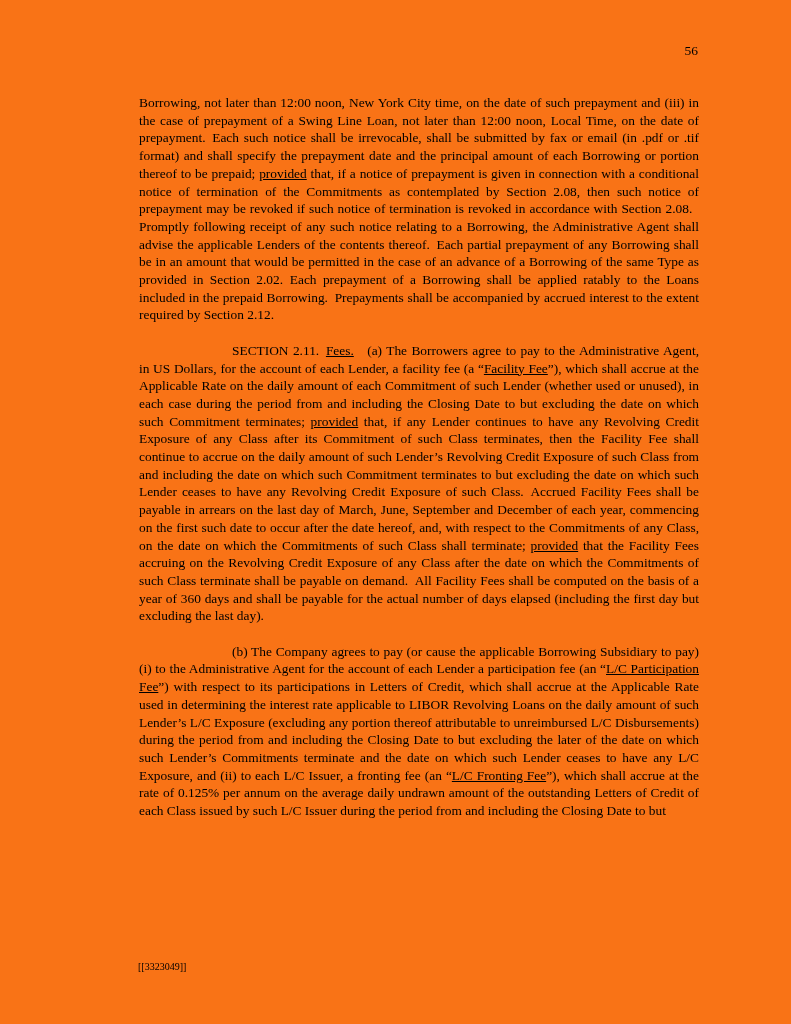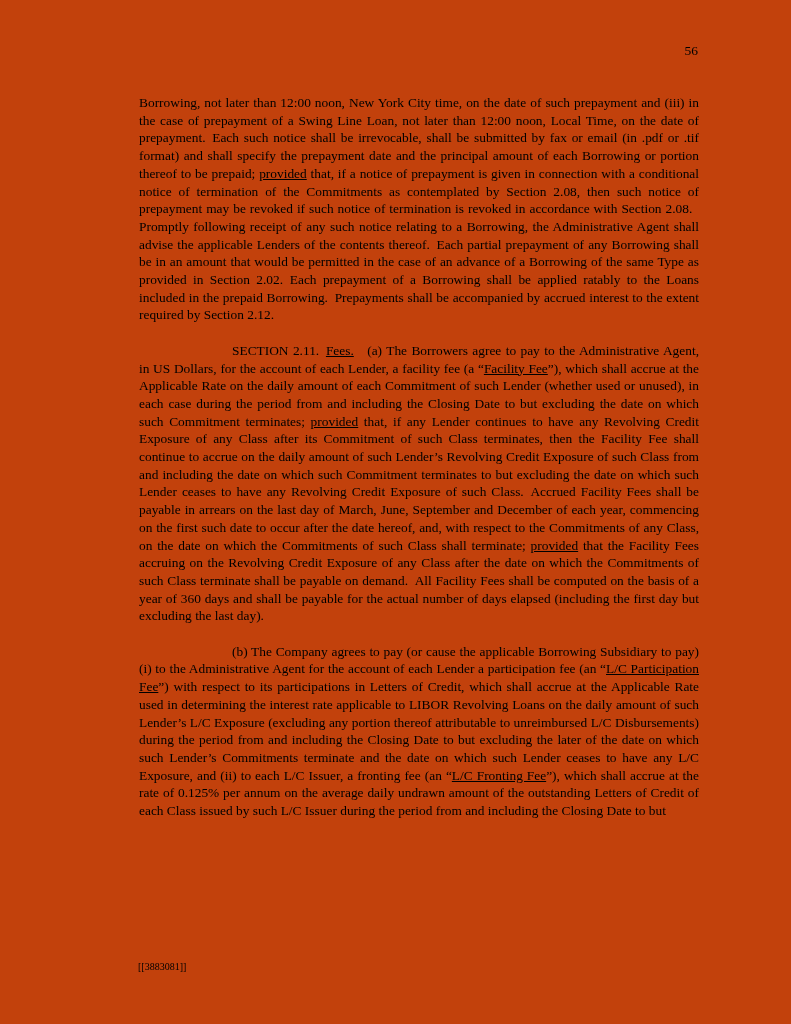--- a/index.html
+++ b/index.html
@@ -4,21 +4,21 @@
 <style>
   html, body {
     margin: 0;
     padding: 0;
     background: #ffffff;
   }
   .page {
     position: relative;
     width: 791px;
     height: 1024px;
-    background: #c2410c;
+    background: #f97316;
     font-family: "Liberation Serif", serif;
     color: #000000;
     overflow: hidden;
   }
   .page-number {
     position: absolute;
     top: 43px;
     right: 93px;
     font-size: 13.5px;
     line-height: 15px;
@@ -55,14 +55,14 @@
 
 <div class="page">
   <div class="page-number">56</div>
 
   <div class="body-text">
       <p class="para"><span class="">Borrowing, not later than 12:00 noon, New York City time, on the date of such prepayment and (iii) in the case of prepayment of a Swing Line Loan, not later than 12:00 noon, Local Time, on the date of prepayment. Each such notice shall be irrevocable, shall be submitted by fax or email (in .pdf or .tif format) and shall specify the prepayment date and the principal amount of each Borrowing or portion thereof to be prepaid; </span><span class="u">provided</span><span class=""> that, if a notice of prepayment is given in connection with a conditional notice of termination of the Commitments as contemplated by Section 2.08, then such notice of prepayment may be revoked if such notice of termination is revoked in accordance with Section 2.08. Promptly following receipt of any such notice relating to a Borrowing, the Administrative Agent shall advise the applicable Lenders of the contents thereof. Each partial prepayment of any Borrowing shall be in an amount that would be permitted in the case of an advance of a Borrowing of the same Type as provided in Section 2.02. Each prepayment of a Borrowing shall be applied ratably to the Loans included in the prepaid Borrowing. Prepayments shall be accompanied by accrued interest to the extent required by Section 2.12.</span></p>
       <p class="para indented"><span class="">SECTION 2.11. </span><span class="u">Fees.</span><span class="">  (a) The Borrowers agree to pay to the Administrative Agent, in US Dollars, for the account of each Lender, a facility fee (a “</span><span class="u">Facility Fee</span><span class="">”), which shall accrue at the Applicable Rate on the daily amount of each Commitment of such Lender (whether used or unused), in each case during the period from and including the Closing Date to but excluding the date on which such Commitment terminates; </span><span class="u">provided</span><span class=""> that, if any Lender continues to have any Revolving Credit Exposure of any Class after its Commitment of such Class terminates, then the Facility Fee shall continue to accrue on the daily amount of such Lender’s Revolving Credit Exposure of such Class from and including the date on which such Commitment terminates to but excluding the date on which such Lender ceases to have any Revolving Credit Exposure of such Class. Accrued Facility Fees shall be payable in arrears on the last day of March, June, September and December of each year, commencing on the first such date to occur after the date hereof, and, with respect to the Commitments of any Class, on the date on which the Commitments of such Class shall terminate; </span><span class="u">provided</span><span class=""> that the Facility Fees accruing on the Revolving Credit Exposure of any Class after the date on which the Commitments of such Class terminate shall be payable on demand. All Facility Fees shall be computed on the basis of a year of 360 days and shall be payable for the actual number of days elapsed (including the first day but excluding the last day).</span></p>
       <p class="para indented"><span class="">(b) The Company agrees to pay (or cause the applicable Borrowing Subsidiary to pay) (i)&nbsp;to the Administrative Agent for the account of each Lender a participation fee (an “</span><span class="u">L/C Participation Fee</span><span class="">”) with respect to its participations in Letters of Credit, which shall accrue at the Applicable Rate used in determining the interest rate applicable to LIBOR Revolving Loans on the daily amount of such Lender’s L/C Exposure (excluding any portion thereof attributable to unreimbursed L/C Disbursements) during the period from and including the Closing Date to but excluding the later of the date on which such Lender’s Commitments terminate and the date on which such Lender ceases to have any L/C Exposure, and (ii)&nbsp;to each L/C Issuer, a fronting fee (an “</span><span class="u">L/C Fronting Fee</span><span class="">”), which shall accrue at the rate of 0.125% per annum on the average daily undrawn amount of the outstanding Letters of Credit of each Class issued by such L/C Issuer during the period from and including the Closing Date to but</span></p>
     </div>
 
-  <div class="doc-footer">[[3883081]]</div>
+  <div class="doc-footer">[[3323049]]</div>
 </div>
 
 </body></html>

